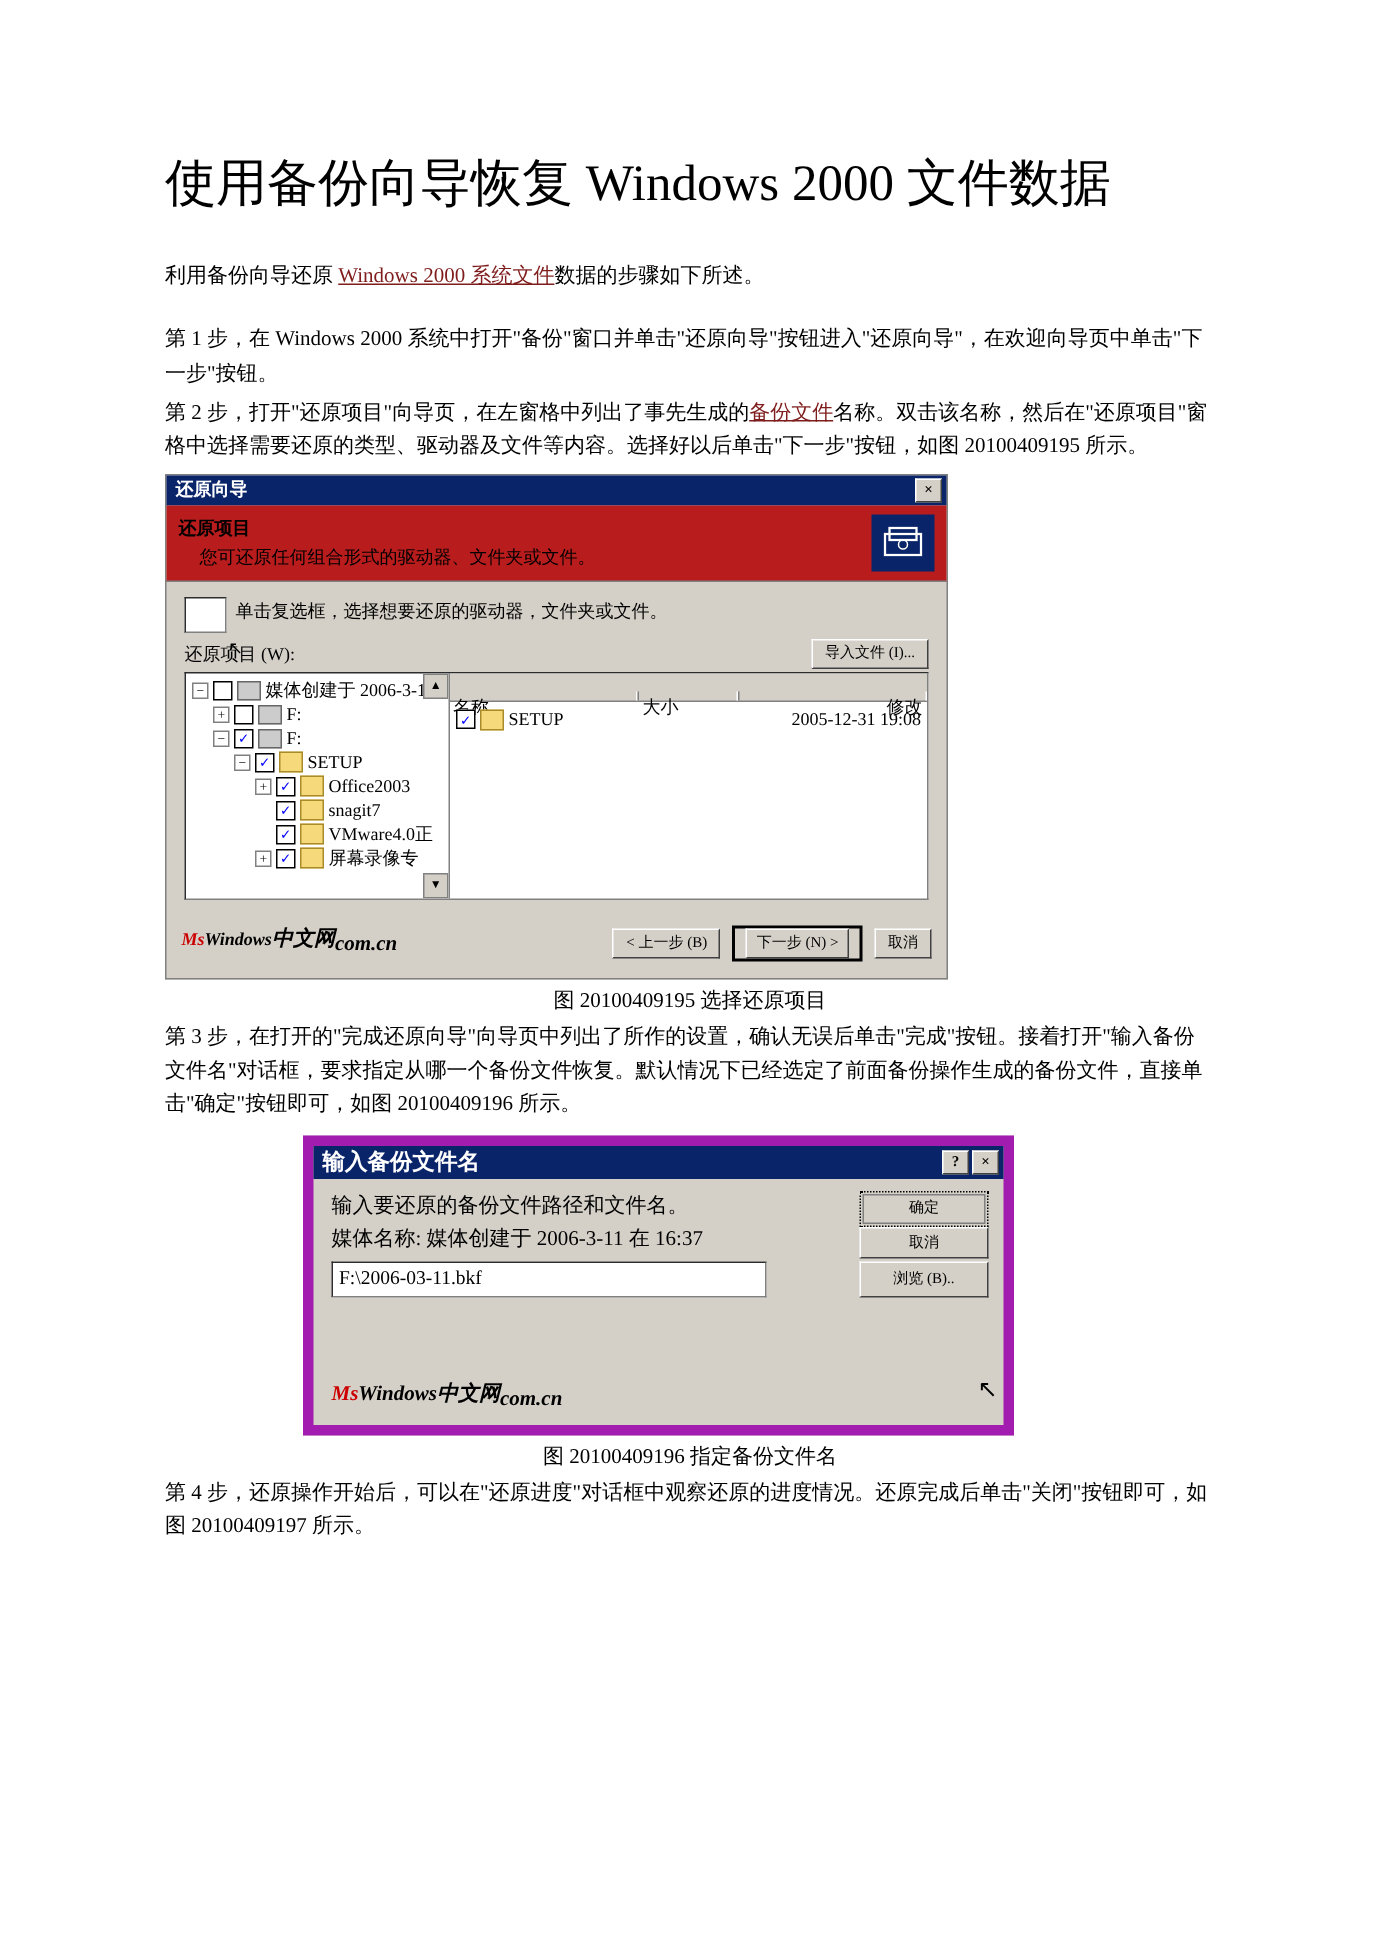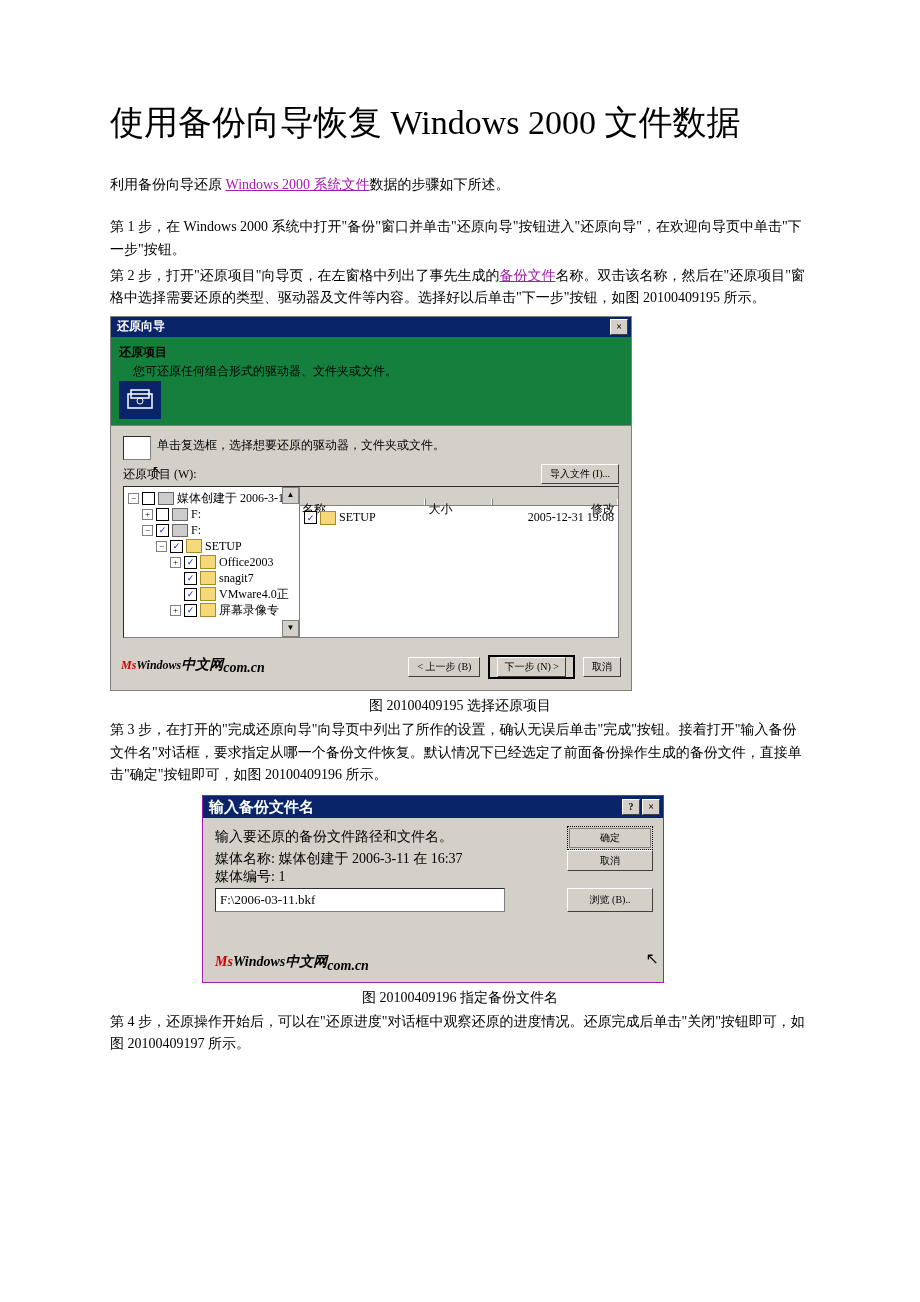--- a/index.html
+++ b/index.html
@@ -15,21 +15,21 @@
   }
   h1 {
     font-family: SimSun, "宋体", serif;
     font-size: 34px;
     font-weight: normal;
     margin: 0 0 28px 0;
     line-height: 1.35;
   }
   p { margin: 0 0 4px 0; }
   .spacer { height: 16px; }
-  a { color: #a21caf; text-decoration: underline; }
+  a { color: #7f1d1d; text-decoration: underline; }
   .caption { text-align: center; margin: 4px 0 2px 0; }
 
   
   .dlg1-wrap { margin: 6px 0 2px 0; }
   .dlg1 {
     width: 520px;
     border: 1px solid #808080;
     font-family: SimSun, "宋体", serif;
     font-size: 12px;
     background: #d4d0c8;
@@ -47,25 +47,24 @@
   .title-x {
     width: 16px; height: 14px;
     background: #d4d0c8;
     border: 1px solid #fff;
     border-right-color:#404040; border-bottom-color:#404040;
     color:#000; font-weight:bold;
     display:flex; align-items:center; justify-content:center;
     font-size:10px; line-height:1;
   }
   .dlg1-head {
-    background:#15803d;
+    background:#b91c1c;
     border-bottom:1px solid #808080;
     display:flex;
     padding:6px 8px;
-    flex-direction:column;
   }
   .dlg1-head-text { flex:1; }
   .dlg1-head-title { font-weight:bold; }
   .dlg1-head-sub { padding-left:14px; }
   .head-icon {
     width:42px; height:38px;
     background:#0a246a;
     display:flex; align-items:center; justify-content:center;
     color:#fff;
   }
@@ -112,21 +111,21 @@
   .brand .ms{ color:#c00;}
   .brand-sub{ font-size:14px; font-weight:bold;}
   .foot-spacer{flex:1;}
   .btn3d.default{ border:2px solid #000; padding:0 7px;}
   .btn3d.default .inner{ border:1px solid #fff; border-right-color:#404040;border-bottom-color:#404040; padding:1px 6px; display:inline-block;}
 
   
   .dlg2 {
     width:460px;
     margin:8px 0 4px 92px;
-    border:1px solid #a21caf;
+    border:7px solid #a21caf;
     background:#d4d0c8;
     font-size:14px;
   }
   .dlg2 .titlebar{ height:22px; font-size:15px;}
   .title-right{ display:flex; gap:2px;}
   .dlg2-body{ padding:8px 10px 6px 12px; position:relative; min-height:150px;}
   .dlg2-row{ display:flex; justify-content:space-between; align-items:flex-start;}
   .dlg2-left{ flex:1; padding-right:12px;}
   .dlg2 .btn3d{ width:84px; text-align:center; padding:3px 0; font-size:10px;}
   .dlg2 .okbtn{ border:1px dotted #000; outline:1px solid #808080; outline-offset:-3px;}
@@ -282,21 +281,20 @@
     </span>
   </div>
   <div class="dlg2-body">
     <div class="dlg2-row">
       <div class="dlg2-left">输入要还原的备份文件路径和文件名。</div>
       <div class="btn3d okbtn">确定</div>
     </div>
     <div class="dlg2-row dlg2-media">
       <div class="dlg2-left">
         <div><span>媒体名称:</span> <span>媒体创建于 2006-3-11 在 16:37</span></div>
-        <div><span>媒体编号:</span> <span>1</span></div>
       </div>
       <div class="btn3d">取消</div>
     </div>
     <div class="dlg2-row" style="margin-top:2px; align-items:center;">
       <div class="path-input">F:\2006-03-11.bkf</div>
       <div style="flex:1"></div>
       <div class="btn3d">浏览 (B)..</div>
     </div>
     <span class="dlg2-brand"><span class="ms">Ms</span><span>Windows</span><span class="brand-sub">中文网</span><sub class="brand-sub">com.cn</sub></span>
     <span class="cursorbig">↖</span>

